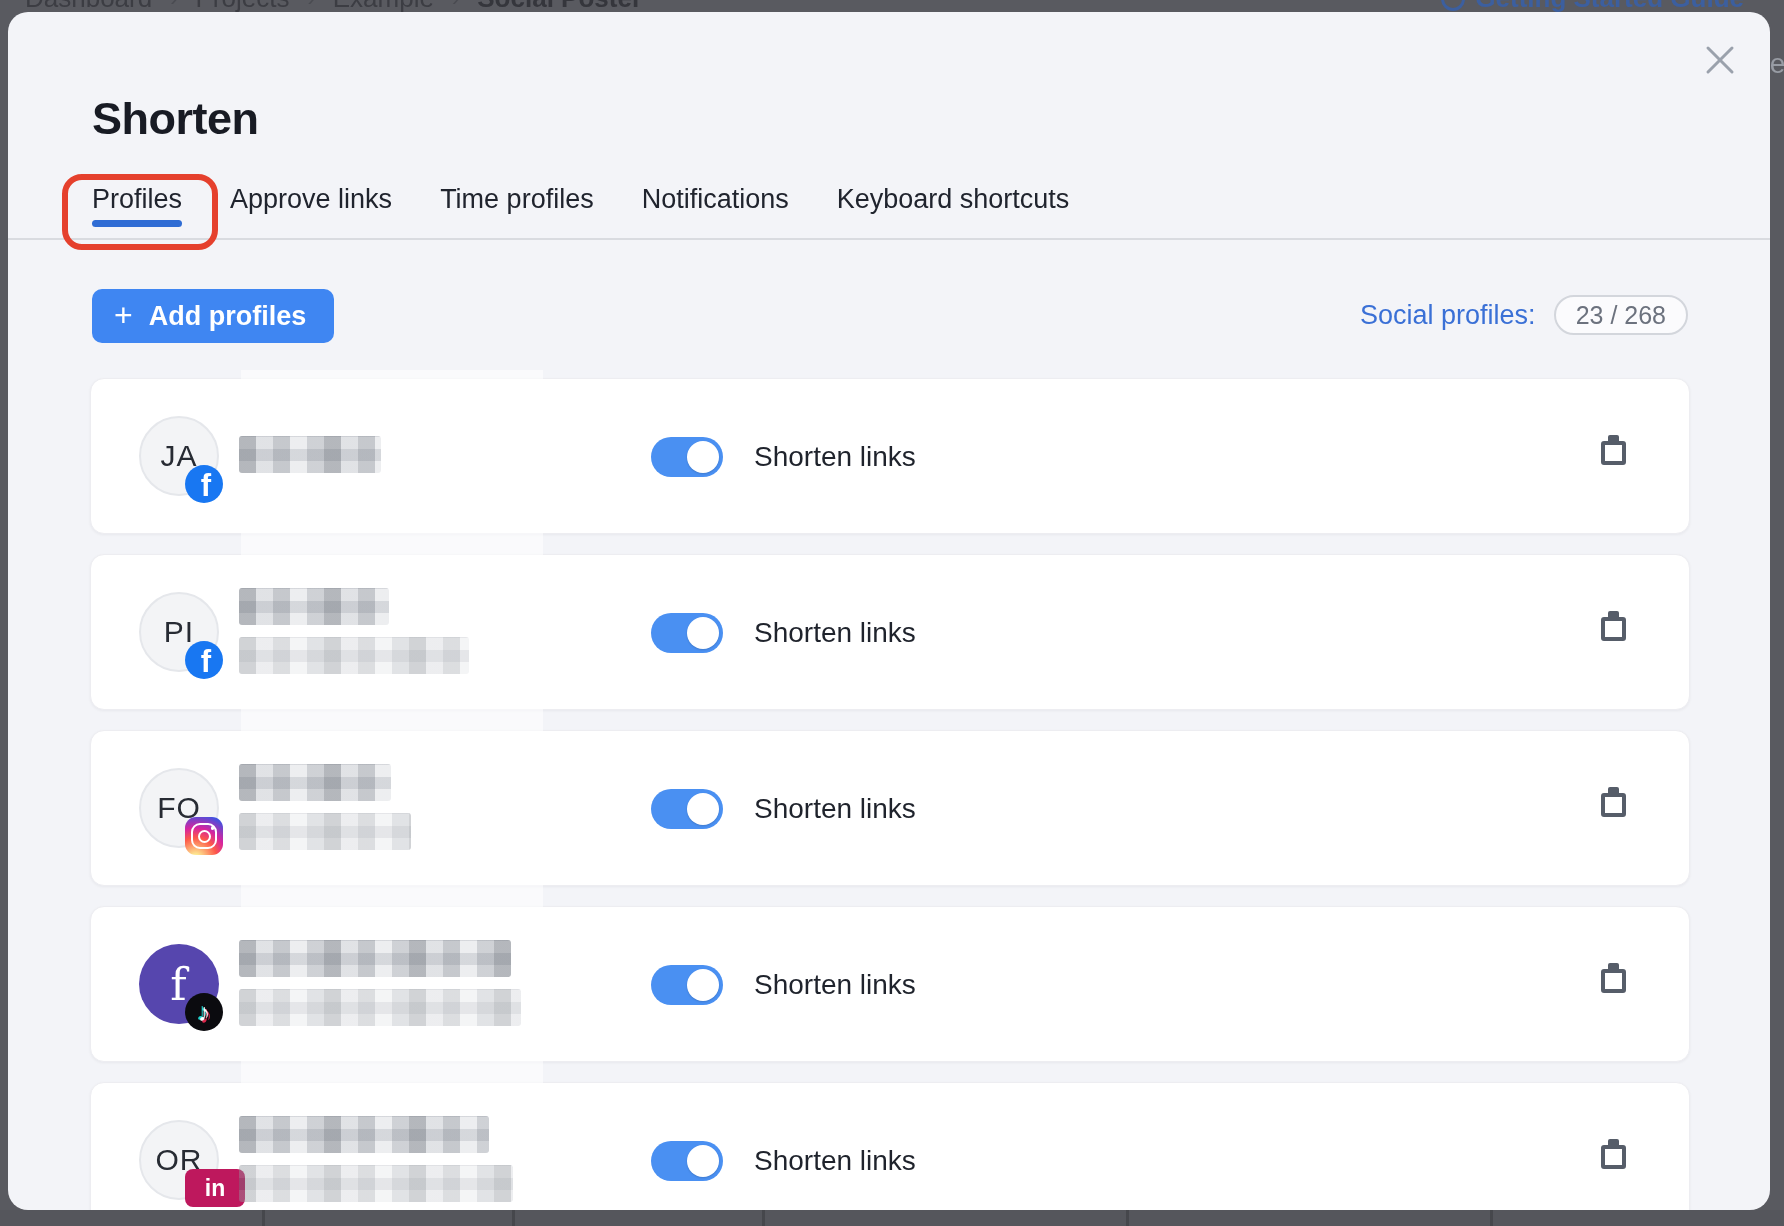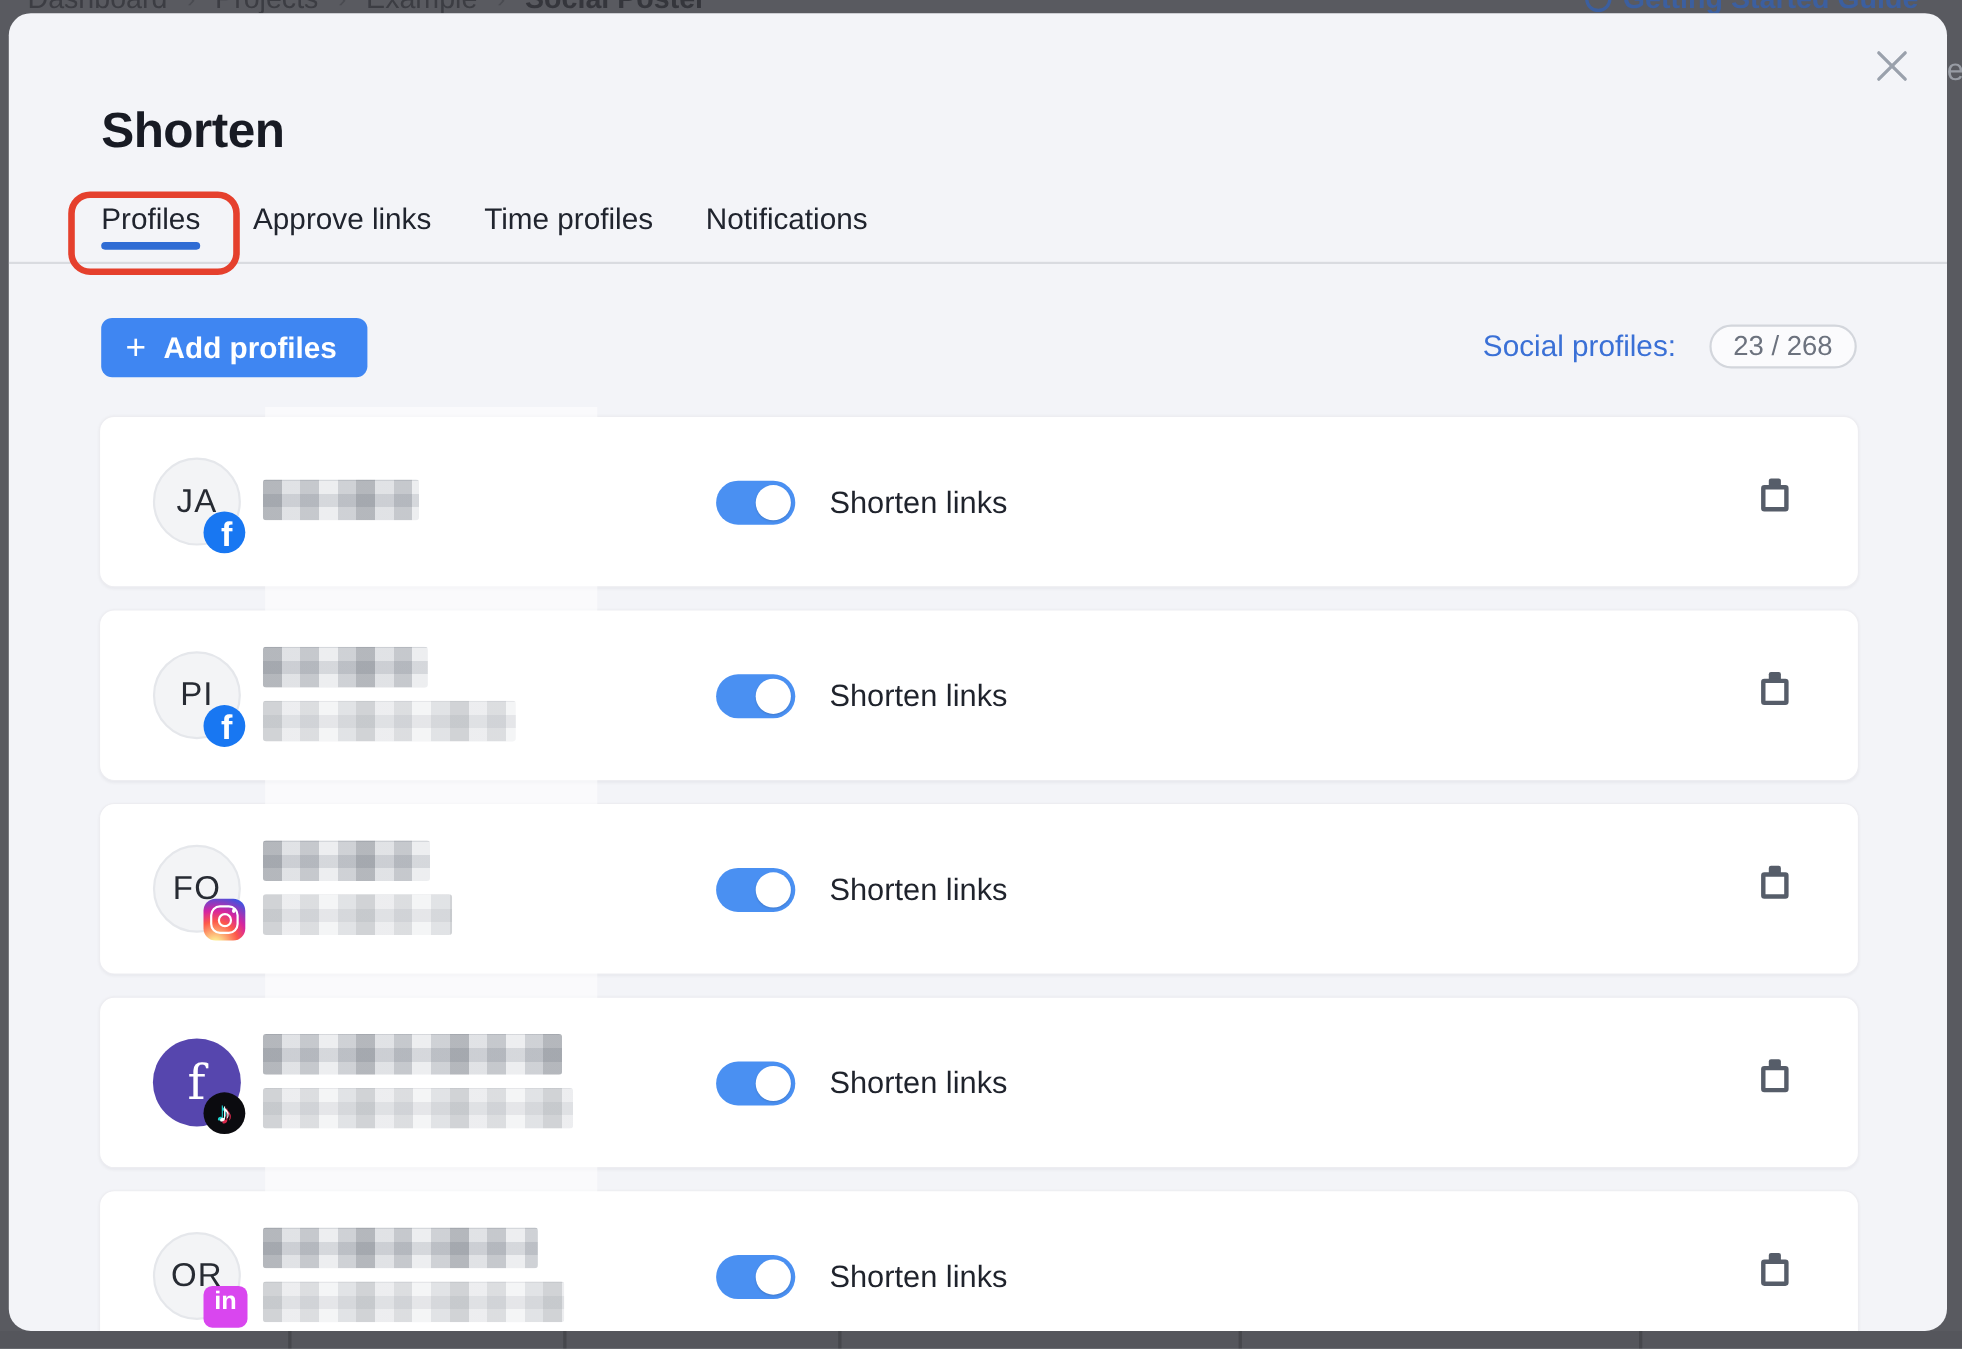--- a/index.html
+++ b/index.html
@@ -40,21 +40,21 @@
   .tabs-divider{position:absolute;left:0;right:0;top:226px;height:2px;background:#d9dbe0;}
 
   .annotation{position:absolute;left:54px;top:162px;width:156px;height:76px;border:6px solid #e5402d;
     border-radius:20px;box-sizing:border-box;pointer-events:none;z-index:6;}
 
   
   .add-profile{position:absolute;left:84px;top:277px;height:54px;padding:0 28px 0 22px;border:none;
     border-radius:10px;background:#3f86f2;color:#fff;display:flex;align-items:center;gap:16px;
     font-size:27px;font-weight:600;cursor:pointer;font-family:inherit;}
   .plus-glyph{font-size:32px;font-weight:400;line-height:1;margin-top:-3px;}
-  .social-counter{position:absolute;right:82px;top:283px;display:flex;align-items:center;gap:30px;}
+  .social-counter{position:absolute;right:82px;top:283px;display:flex;align-items:center;gap:18px;}
   .social-counter-label{font-size:27px;color:#3a70d6;font-weight:500;}
   .count-pill{height:40px;padding:0 20px;border:2px solid #d3d6dc;border-radius:999px;background:#fbfbfd;
     display:flex;align-items:center;font-size:25px;color:#6c727e;box-sizing:border-box;}
 
   
   .profile-list{position:absolute;left:0;top:0;width:100%;height:100%;}
   .profile-card{position:absolute;left:82px;width:1600px;height:156px;background:#ffffff;
     border:1px solid #ededf1;border-radius:14px;box-sizing:border-box;box-shadow:0 1px 3px rgba(20,20,40,.05);}
   .avatar{position:absolute;left:48px;top:37px;width:80px;height:80px;border-radius:50%;
     display:flex;align-items:center;justify-content:center;box-sizing:border-box;}
@@ -70,21 +70,21 @@
   .badge-ig{width:38px;height:38px;border-radius:11px;position:relative;
     background:radial-gradient(circle at 28% 110%,#fdf497 0%,#fdf497 6%,#fd5949 42%,#d6249f 62%,#285AEB 95%);}
   .badge-ig .cam{position:absolute;inset:6px;border:2.5px solid #fff;border-radius:9px;}
   .badge-ig .lens{position:absolute;left:50%;top:50%;width:13px;height:13px;margin:-6.5px 0 0 -6.5px;
     border:2.5px solid #fff;border-radius:50%;box-sizing:border-box;}
   .badge-ig .dot{position:absolute;right:9px;top:9px;width:3.5px;height:3.5px;background:#fff;border-radius:50%;}
   .badge-tt{width:38px;height:38px;border-radius:50%;background:#0b0b0f;display:flex;align-items:center;
     justify-content:center;}
   .badge-tt span{color:#fff;font-size:25px;font-weight:700;
     text-shadow:-2px -1px 0 rgba(37,244,238,.85),2px 1.5px 0 rgba(254,44,85,.85);}
-  .badge-li{width:40px;height:38px;border-radius:8px;background:#d946ef;display:flex;
+  .badge-li{width:60px;height:38px;border-radius:8px;background:#be185d;display:flex;align-items:center;
     justify-content:center;}
   .badge-li span{color:#fff;font-size:23px;font-weight:700;letter-spacing:0;}
 
   .mosaic{position:absolute;left:148px;height:37px;border-radius:3px;z-index:3;
     background:
       repeating-linear-gradient(90deg,rgba(106,112,122,.50) 0 17px,rgba(168,173,182,.35) 17px 34px,
         rgba(128,134,144,.45) 34px 51px,rgba(190,194,201,.28) 51px 68px,rgba(140,146,156,.42) 68px 85px),
       repeating-linear-gradient(0deg,rgba(255,255,255,.38) 0 12px,rgba(150,155,165,.30) 12px 24px);}
   .mosaic.m-name{top:33px;}
   .mosaic.m-handle{top:82px;opacity:.62;}
@@ -160,20 +160,24 @@
     
   </div>
       <div class="tab">
     <span>Time profiles</span>
     
   </div>
       <div class="tab">
     <span>Notifications</span>
     
   </div>
+      <div class="tab">
+    <span>Keyboard shortcuts</span>
+    
+  </div>
     </div>
   <div class="tabs-divider"></div>
   <div class="annotation"></div>
 
   <button class="add-profile">
     <span class="plus-glyph">+</span>
     <span>Add profiles</span>
   </button>
 
   <div class="social-counter">

